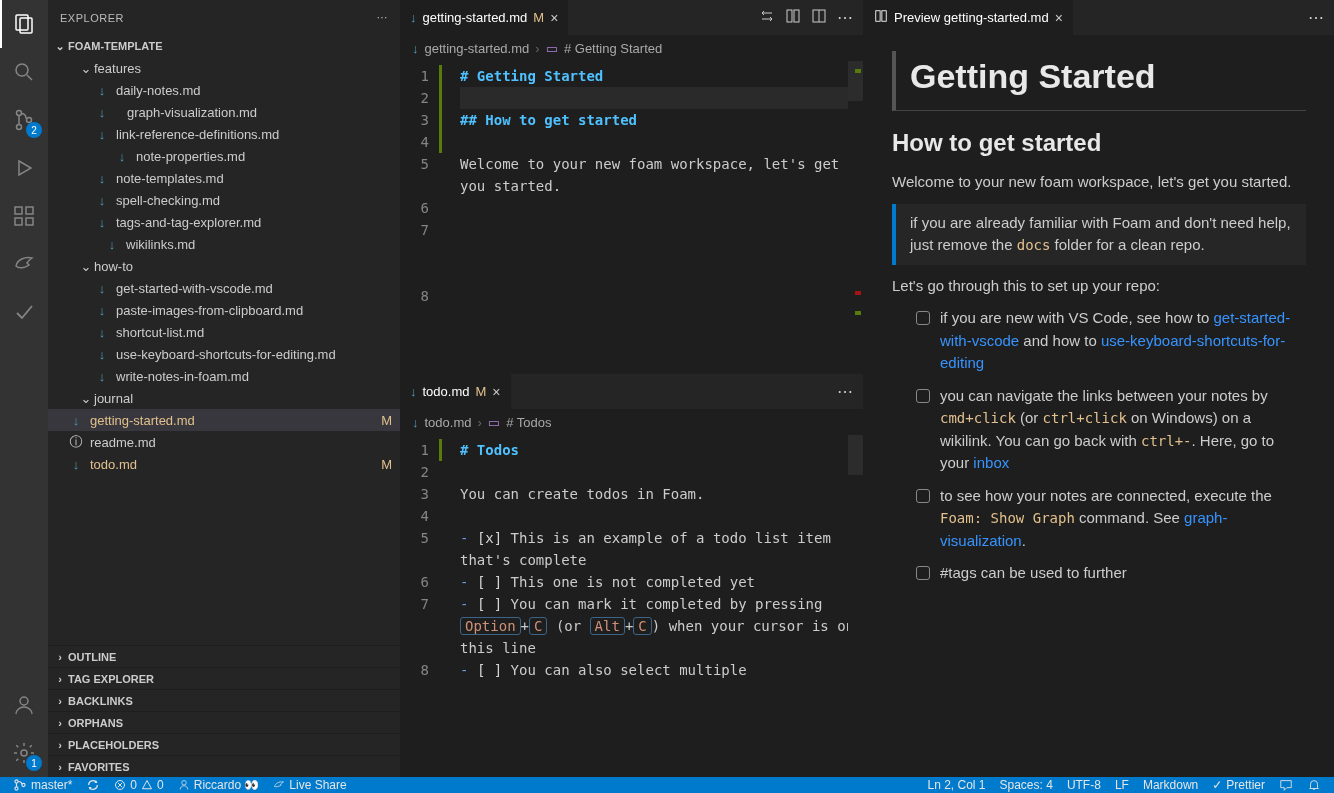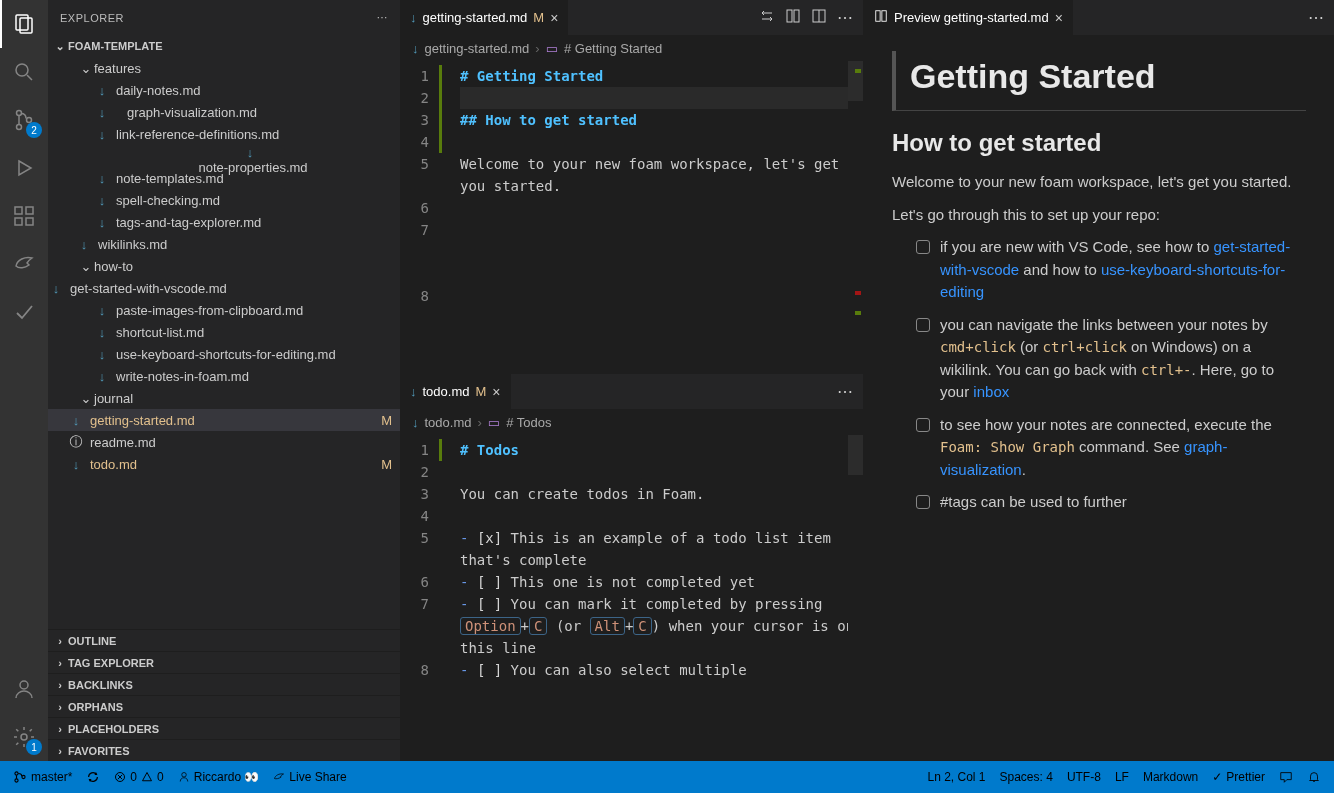--- a/index.html
+++ b/index.html
@@ -124,21 +124,21 @@
 .preview h2 { font-size: 24px; font-weight: 600; color: #e8e8e8; margin: 14px 0 10px; }
 .preview p { margin: 10px 0; }
 .preview blockquote { border-left: 4px solid #007acc; background: #262626; padding: 8px 14px; margin: 10px 0; }
 .preview code { font-family: Menlo, monospace; color: #e2c08d; font-size: 14px; }
 .preview a { color: #3794ff; text-decoration: none; }
 .preview .checklist { list-style: none; padding-left: 16px; }
 .preview .checklist li { display: flex; gap: 10px; margin: 10px 8px; align-items: flex-start; }
 .preview .checkbox { width: 14px; height: 14px; border: 1px solid #888; border-radius: 3px; margin-top: 4px; flex-shrink: 0; }
 
 .statusbar {
-  height: 32px; background: #007acc; color: #000000;
+  height: 16px; background: #007acc; color: #e5e5e5;
   display: flex; align-items: center; font-size: 12px;
   padding: 0 6px;
 }
 .statusbar .sb-item { padding: 0 7px; display: flex; align-items: center; gap: 4px; cursor: pointer; height: 22px; }
 .statusbar .sb-right { margin-left: auto; display: flex; }
 
 .file-icon::before { content: '↓'; font-weight: bold; color: #519aba; }
 .info-icon::before { content: 'ⓘ'; color: #cccccc; }
 </style>
 </head>
@@ -230,48 +230,48 @@
             <span>daily-notes.md</span>
           </div>
           <div class="tree-item" style="padding-left: 46px; gap: 11px;">
             <span class="icon file-icon"></span>
             <span>graph-visualization.md</span>
           </div>
           <div class="tree-item" style="padding-left: 46px;">
             <span class="icon file-icon"></span>
             <span>link-reference-definitions.md</span>
           </div>
-          <div class="tree-item" style="padding-left: 66px; flex-direction: column;">
+          <div class="tree-item" style="padding-left: 66px;">
             <span class="icon file-icon"></span>
             <span>note-properties.md</span>
           </div>
           <div class="tree-item" style="padding-left: 46px;">
             <span class="icon file-icon"></span>
             <span>note-templates.md</span>
           </div>
           <div class="tree-item" style="padding-left: 46px;">
             <span class="icon file-icon"></span>
             <span>spell-checking.md</span>
           </div>
           <div class="tree-item" style="padding-left: 46px;">
             <span class="icon file-icon"></span>
             <span>tags-and-tag-explorer.md</span>
           </div>
-          <div class="tree-item" style="padding-left: 28px;">
+          <div class="tree-item" style="padding-left: 56px;">
             <span class="icon file-icon"></span>
             <span>wikilinks.md</span>
           </div>
         </div>
 
       <div class="tree-item" style="padding-left:30px">
         <span class="chev">⌄</span>
         <span>how-to</span>
       </div>
       <div id="howto-files">
-          <div class="tree-item" style="">
+          <div class="tree-item" style="padding-left: 46px;">
             <span class="icon file-icon"></span>
             <span>get-started-with-vscode.md</span>
           </div>
           <div class="tree-item" style="padding-left: 46px;">
             <span class="icon file-icon"></span>
             <span>paste-images-from-clipboard.md</span>
           </div>
           <div class="tree-item" style="padding-left: 46px;">
             <span class="icon file-icon"></span>
             <span>shortcut-list.md</span>
@@ -458,20 +458,23 @@
             <span class="tab-close">×</span>
           </div>
           <div class="tabs-actions">
             <span>⋯</span>
           </div>
         </div>
         <div class="preview">
           <h1>Getting Started</h1>
           <h2>How to get started</h2>
           <p>Welcome to your new foam workspace, let's get you started.</p>
+          <blockquote>
+            <span>if you are already familiar with Foam and don't need help, just remove the </span><code>docs</code><span> folder for a clean repo.</span>
+          </blockquote>
           <p>Let's go through this to set up your repo:</p>
           <ul class="checklist">
             <li>
               <span class="checkbox"></span>
               <span><span>if you are new with VS Code, see how to </span><a href="#">get-started-with-vscode</a><span> and how to </span><a href="#">use-keyboard-shortcuts-for-editing</a></span>
             </li>
             <li>
               <span class="checkbox"></span>
               <span><span>you can navigate the links between your notes by </span><code>cmd+click</code><span> (or </span><code>ctrl+click</code><span> on Windows) on a wikilink. You can go back with </span><code>ctrl+-</code><span>. Here, go to your </span><a href="#">inbox</a></span>
             </li>

